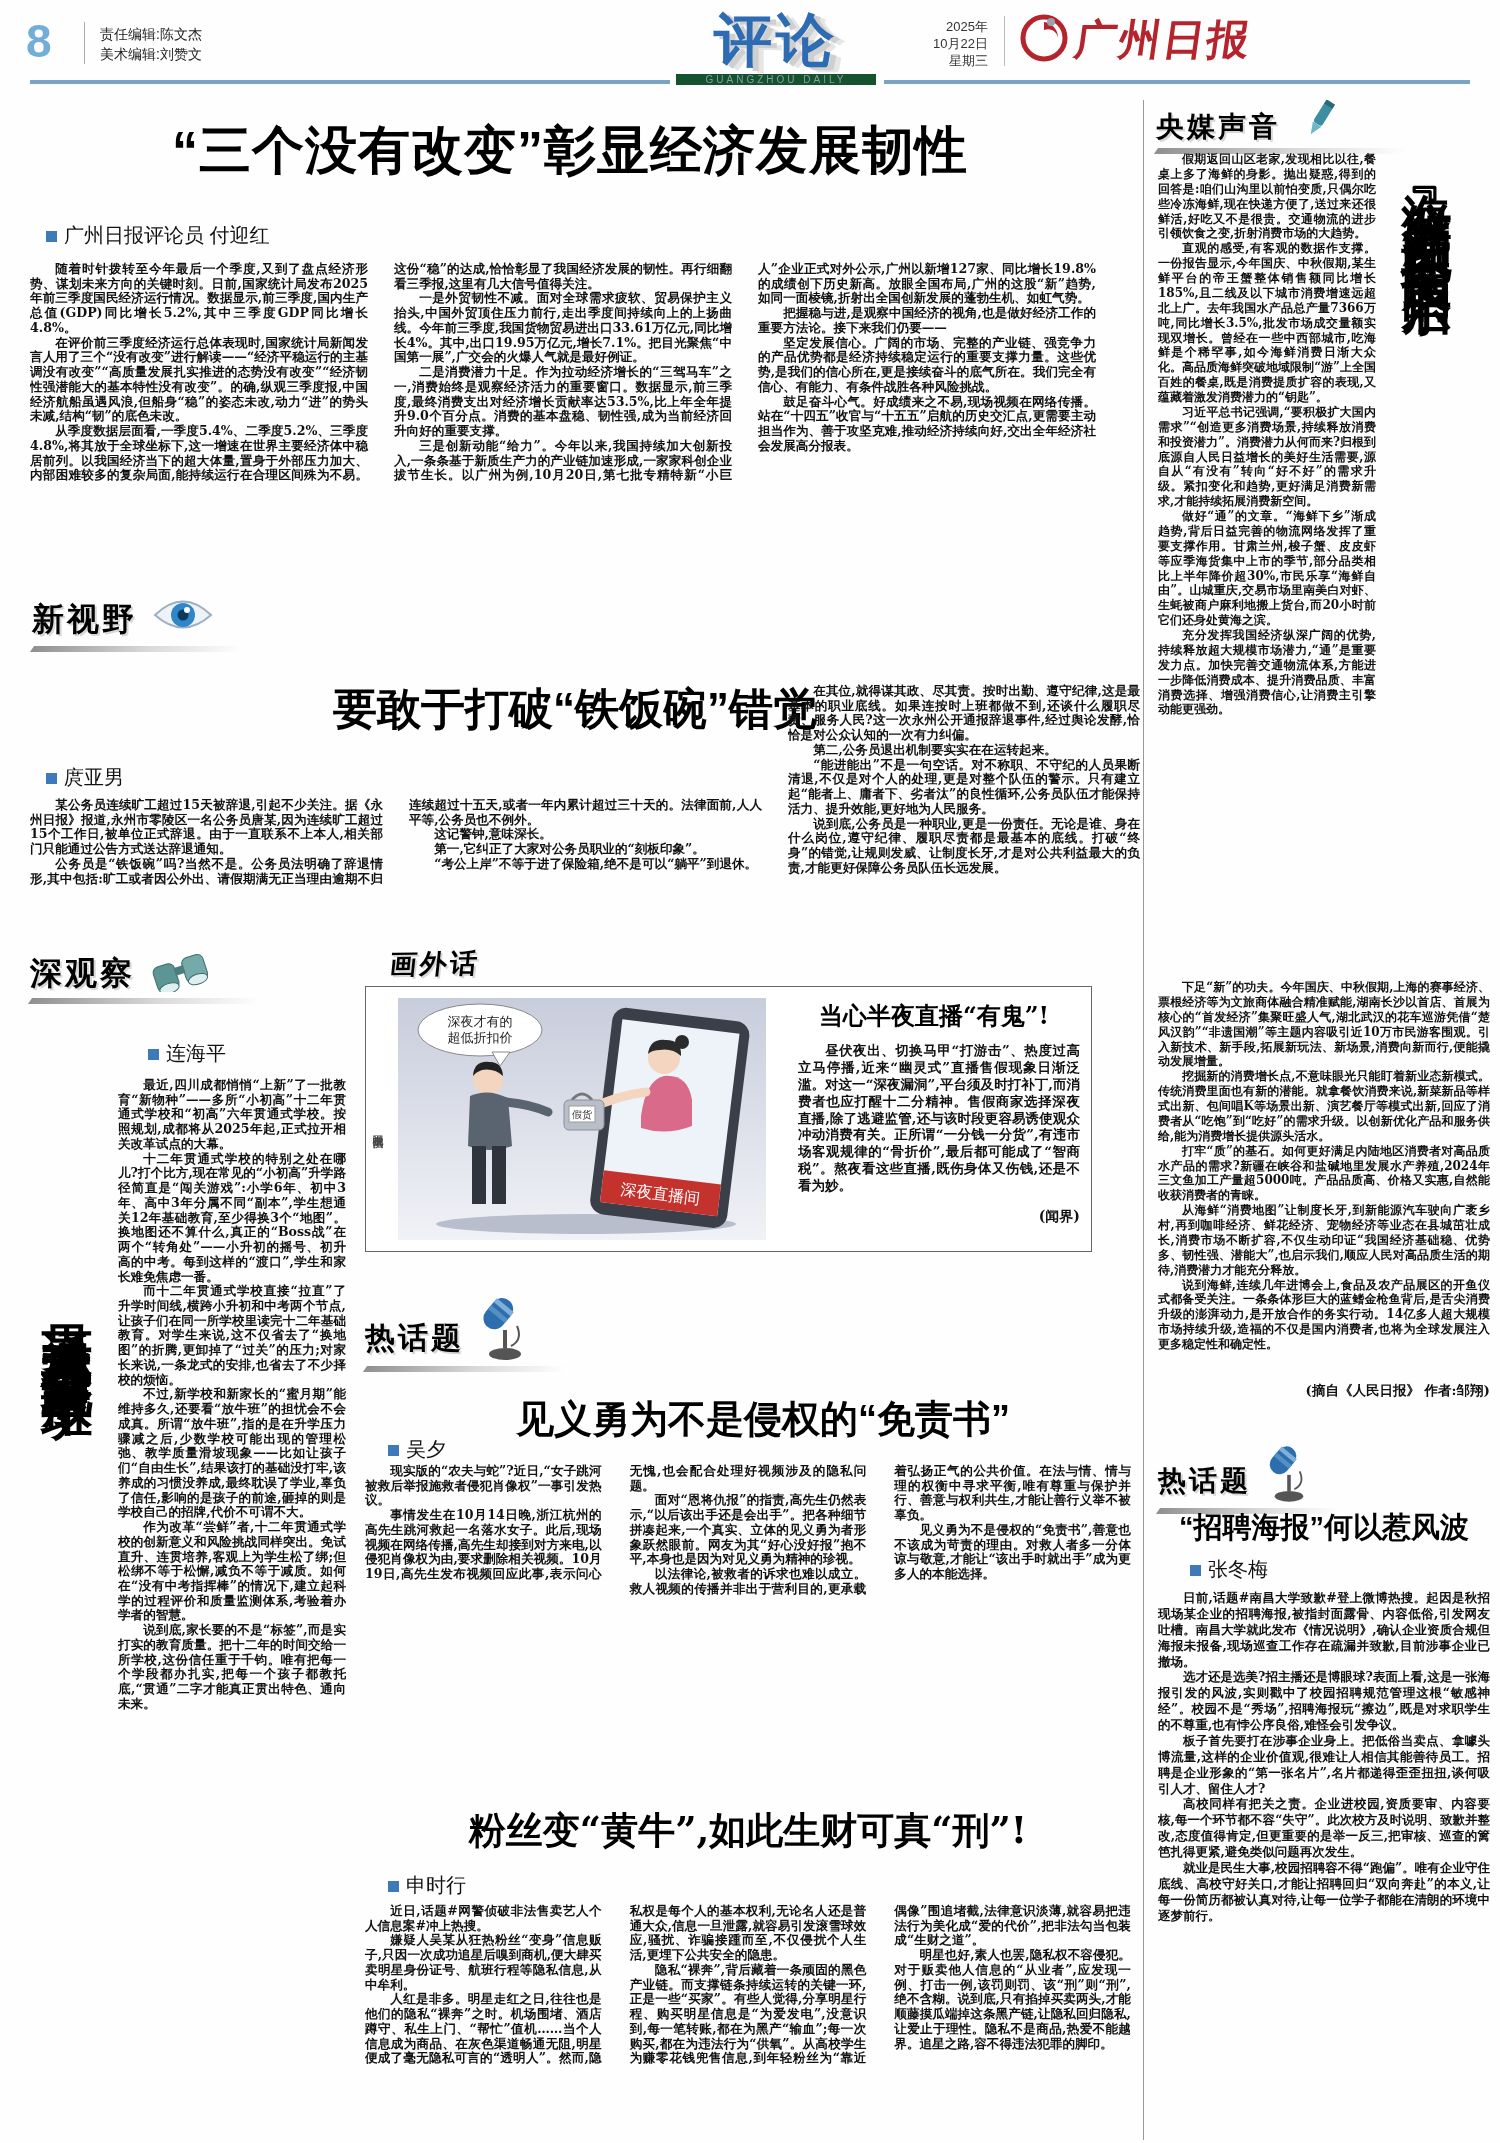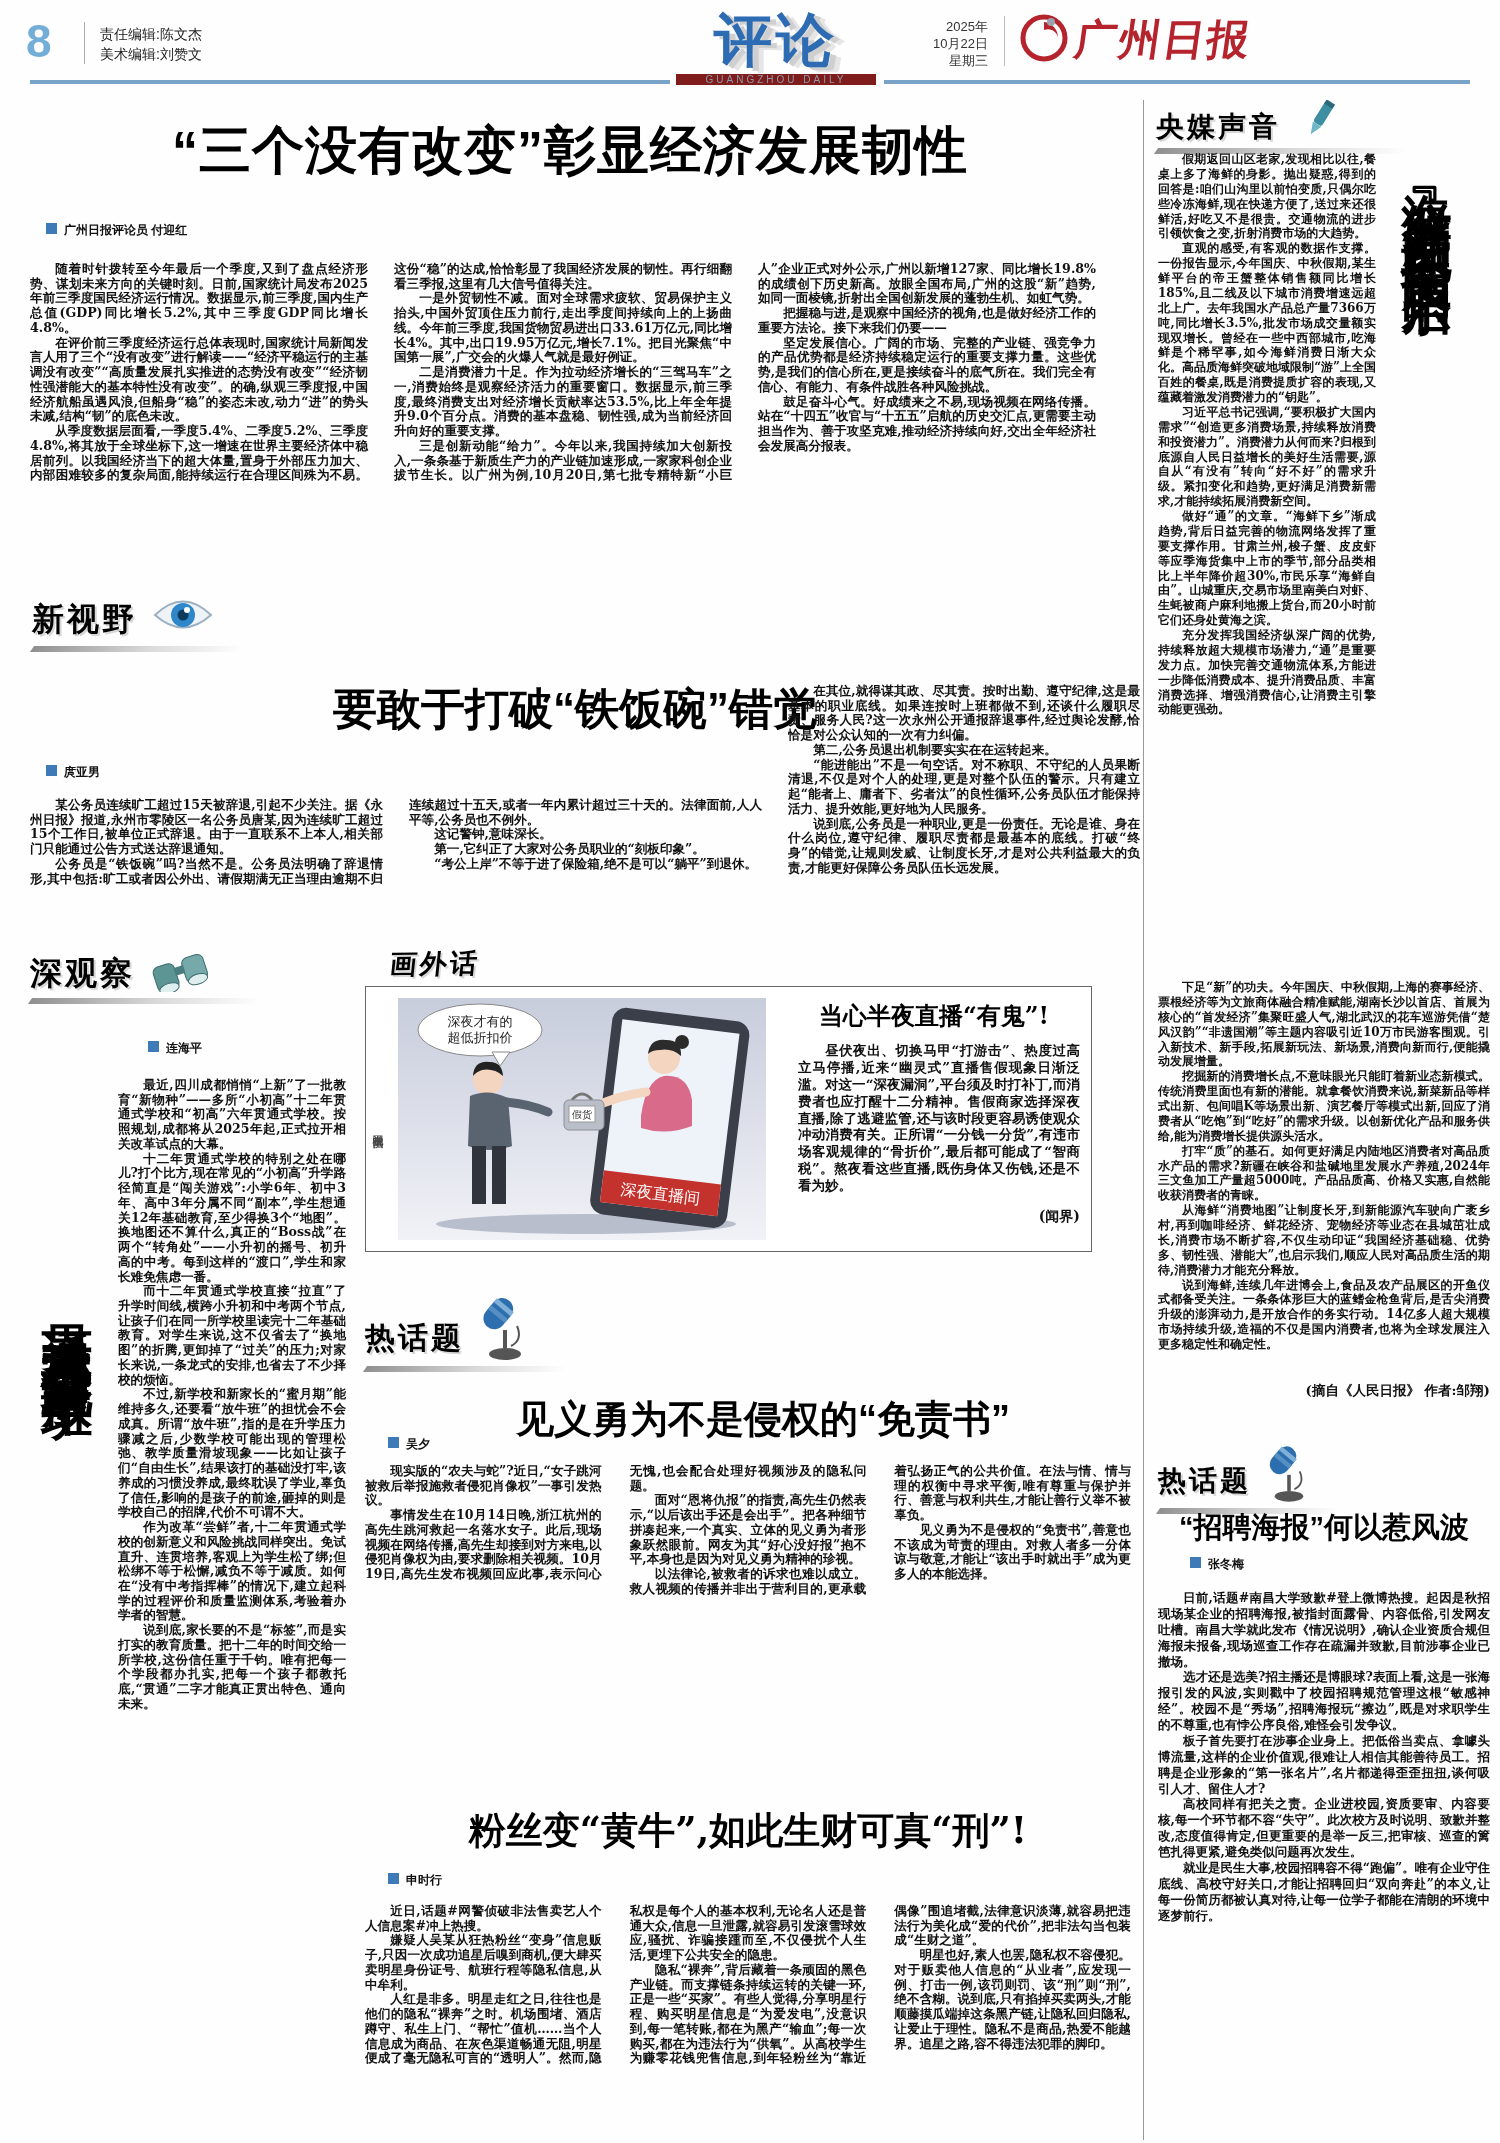--- a/index.html
+++ b/index.html
@@ -8,21 +8,21 @@
     position:relative; width:1500px; height:2143px; margin:0 auto;
     background:#fefefe; overflow:hidden;
     font-family:"DejaVu Serif","Liberation Serif",serif; color:#111;
   }
   .abs { position:absolute; }
   .sans { font-family:"Liberation Sans","DejaVu Sans",sans-serif; }
   .hl { font-family:"Liberation Sans","DejaVu Sans",sans-serif; font-weight:900; color:#000; text-align:center; }
   .body-col { text-align:justify; overflow:hidden;font-weight:bold; }
   .para { text-indent:2em; text-align:justify; }
   .b-main .para { font-size:12.6px; line-height:1.17; }
-  .byline { font-size:12px; font-weight:700; font-family:"Liberation Sans","DejaVu Sans",sans-serif; }
+  .byline { font-size:20px; font-weight:400; font-family:"Liberation Sans","DejaVu Sans",sans-serif; }
   .byline .sq { display:inline-block; width:11px; height:11px; background:#3e79b8; margin-right:7px; }
   .brush { font-weight:900; transform:skewX(-7deg) rotate(-1deg); letter-spacing:3px; color:#000;
            font-family:"DejaVu Serif","Liberation Serif",serif; text-shadow:2px 2px 0 #d8d8d8; }
   .swoosh { height:6px; background:linear-gradient(90deg,#8f8f8f,#d9d9d9 55%,rgba(255,255,255,0)); transform:skewX(-35deg); }
   .vhead { writing-mode:vertical-rl; font-family:"Liberation Sans","DejaVu Sans",sans-serif;
            font-weight:900; color:#000; }
   .rule-blue { background:#7aa3c8; height:4px; }
   .vline { width:1px; background:#aaa; }
 </style>
 </head>
@@ -32,21 +32,21 @@
 
   <div class="abs sans" style="left:26px;top:14px;font-size:46px;font-weight:900;color:#72aed8;">8</div>
   <div class="abs vline" style="left:84px;top:22px;height:42px;"></div>
   <div class="abs sans" style="left:100px;top:24px;font-size:14px;line-height:20px;color:#222;">
     <div>责任编辑:陈文杰</div>
     <div>美术编辑:刘赞文</div>
   </div>
 
   <div class="abs" style="left:676px;top:2px;width:200px;text-align:center;font-size:58px;font-weight:900;color:#2d6cb3;
               text-shadow:6px 3px 0 #cfcfcf, 11px 5px 0 #e6e6e6;letter-spacing:4px;">评论</div>
-  <div class="abs sans" style="left:676px;top:74px;width:200px;text-align:center;font-size:10px;letter-spacing:3px;color:#8d9aa8;background:#7f1d1d;">GUANGZHOU DAILY</div>
+  <div class="abs sans" style="left:676px;top:74px;width:200px;text-align:center;font-size:10px;letter-spacing:3px;color:#8d9aa8;background:#14532d;">GUANGZHOU DAILY</div>
 
   <div class="abs rule-blue" style="left:30px;top:80px;width:640px;"></div>
   <div class="abs rule-blue" style="left:884px;top:80px;width:586px;"></div>
 
   <div class="abs sans" style="left:892px;top:18px;width:96px;text-align:right;font-size:13px;line-height:17px;color:#333;">
     <div>2025年</div>
     <div>10月22日</div>
     <div>星期三</div>
   </div>
   <div class="abs vline" style="left:1004px;top:16px;height:50px;background:#bbb;"></div>

